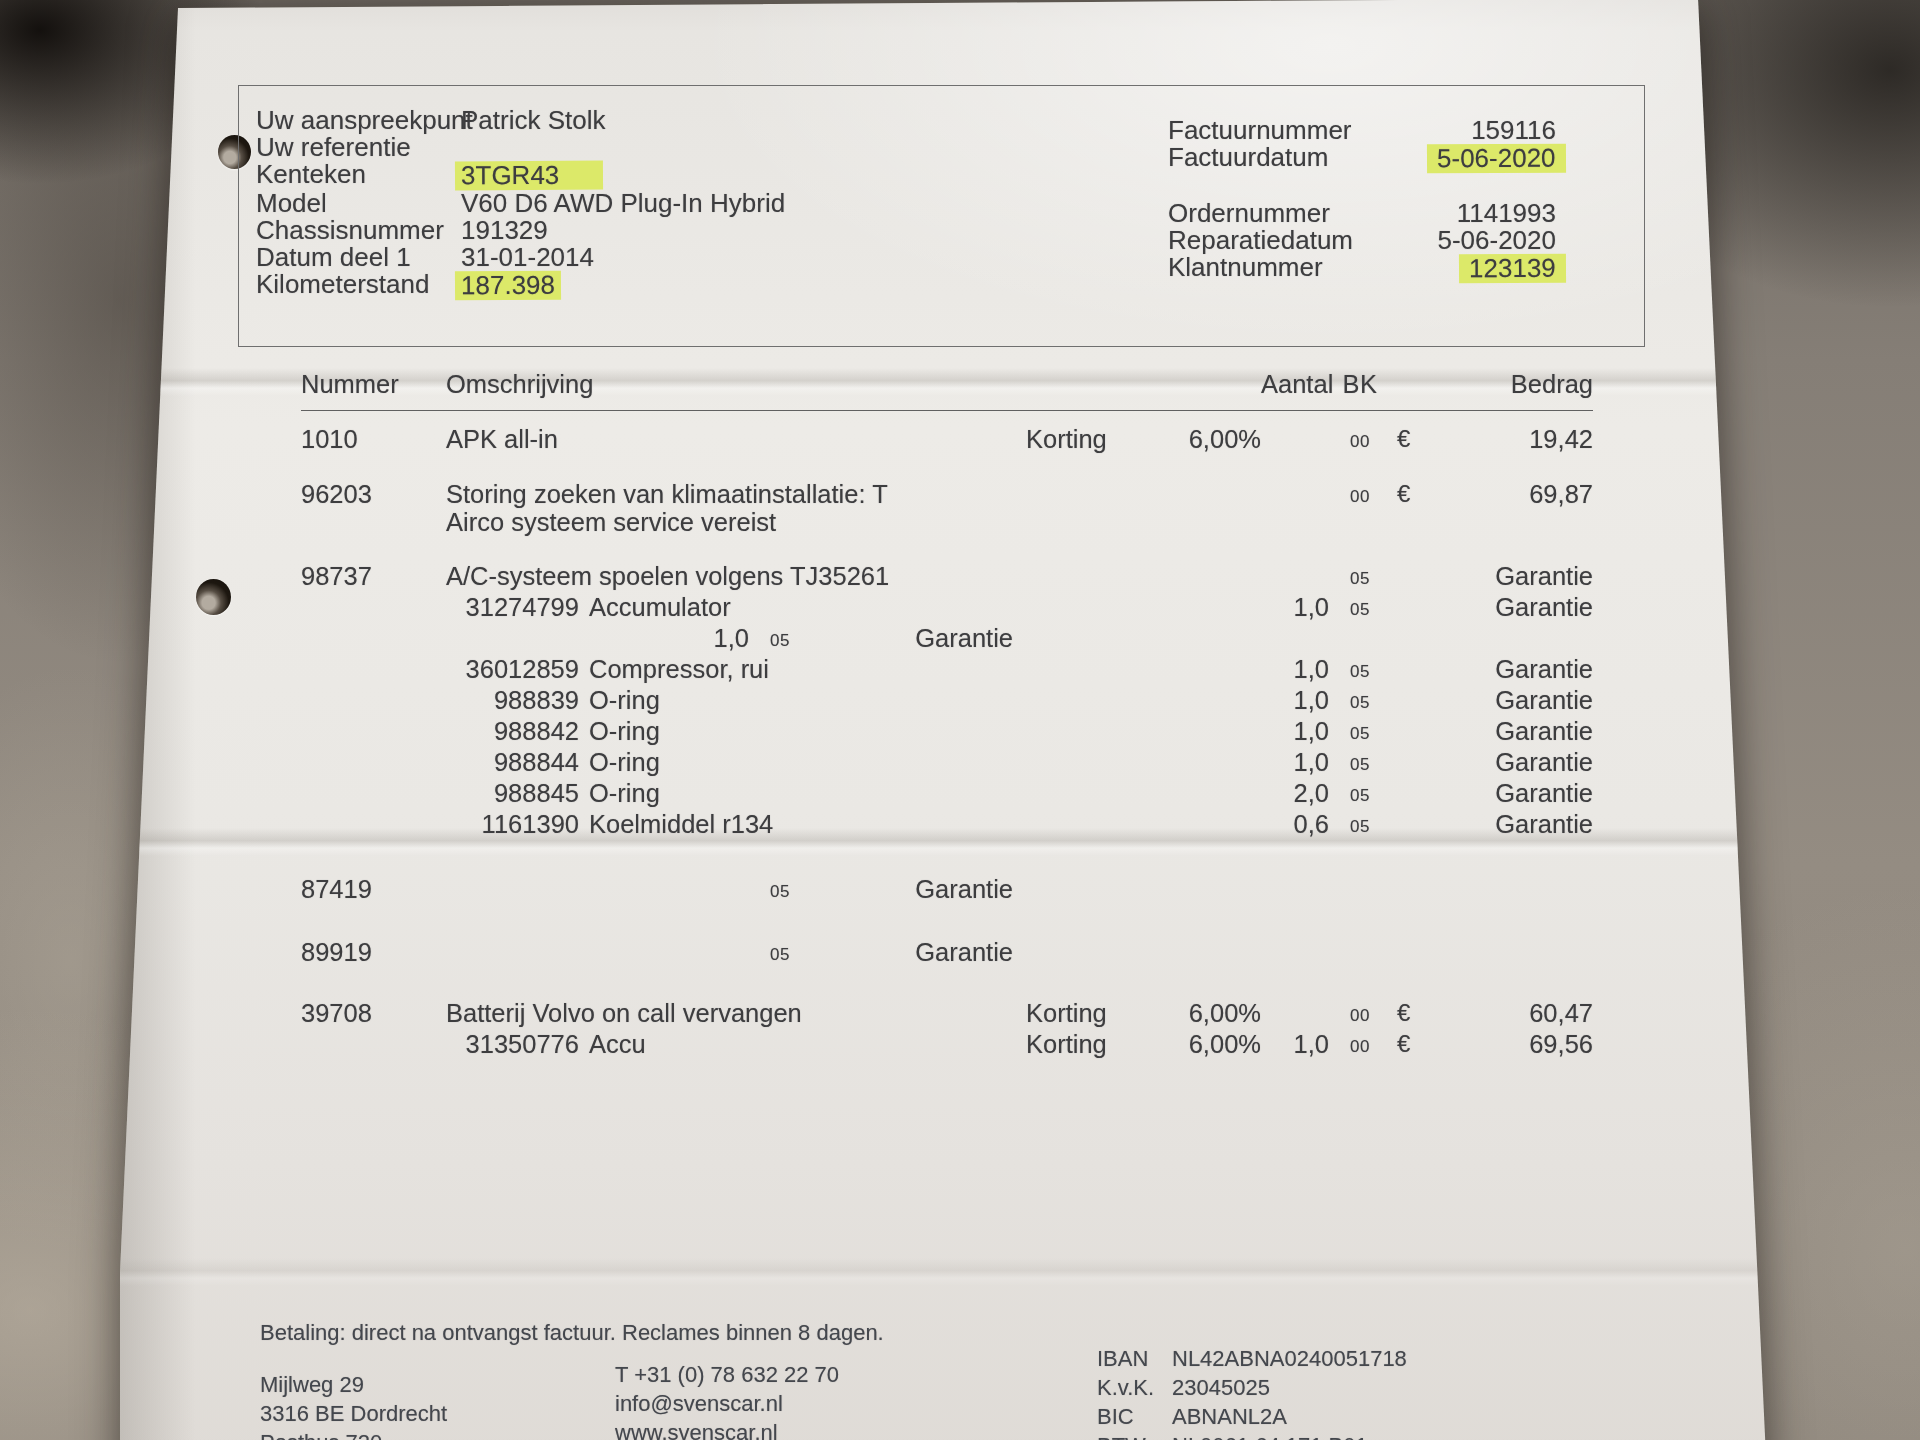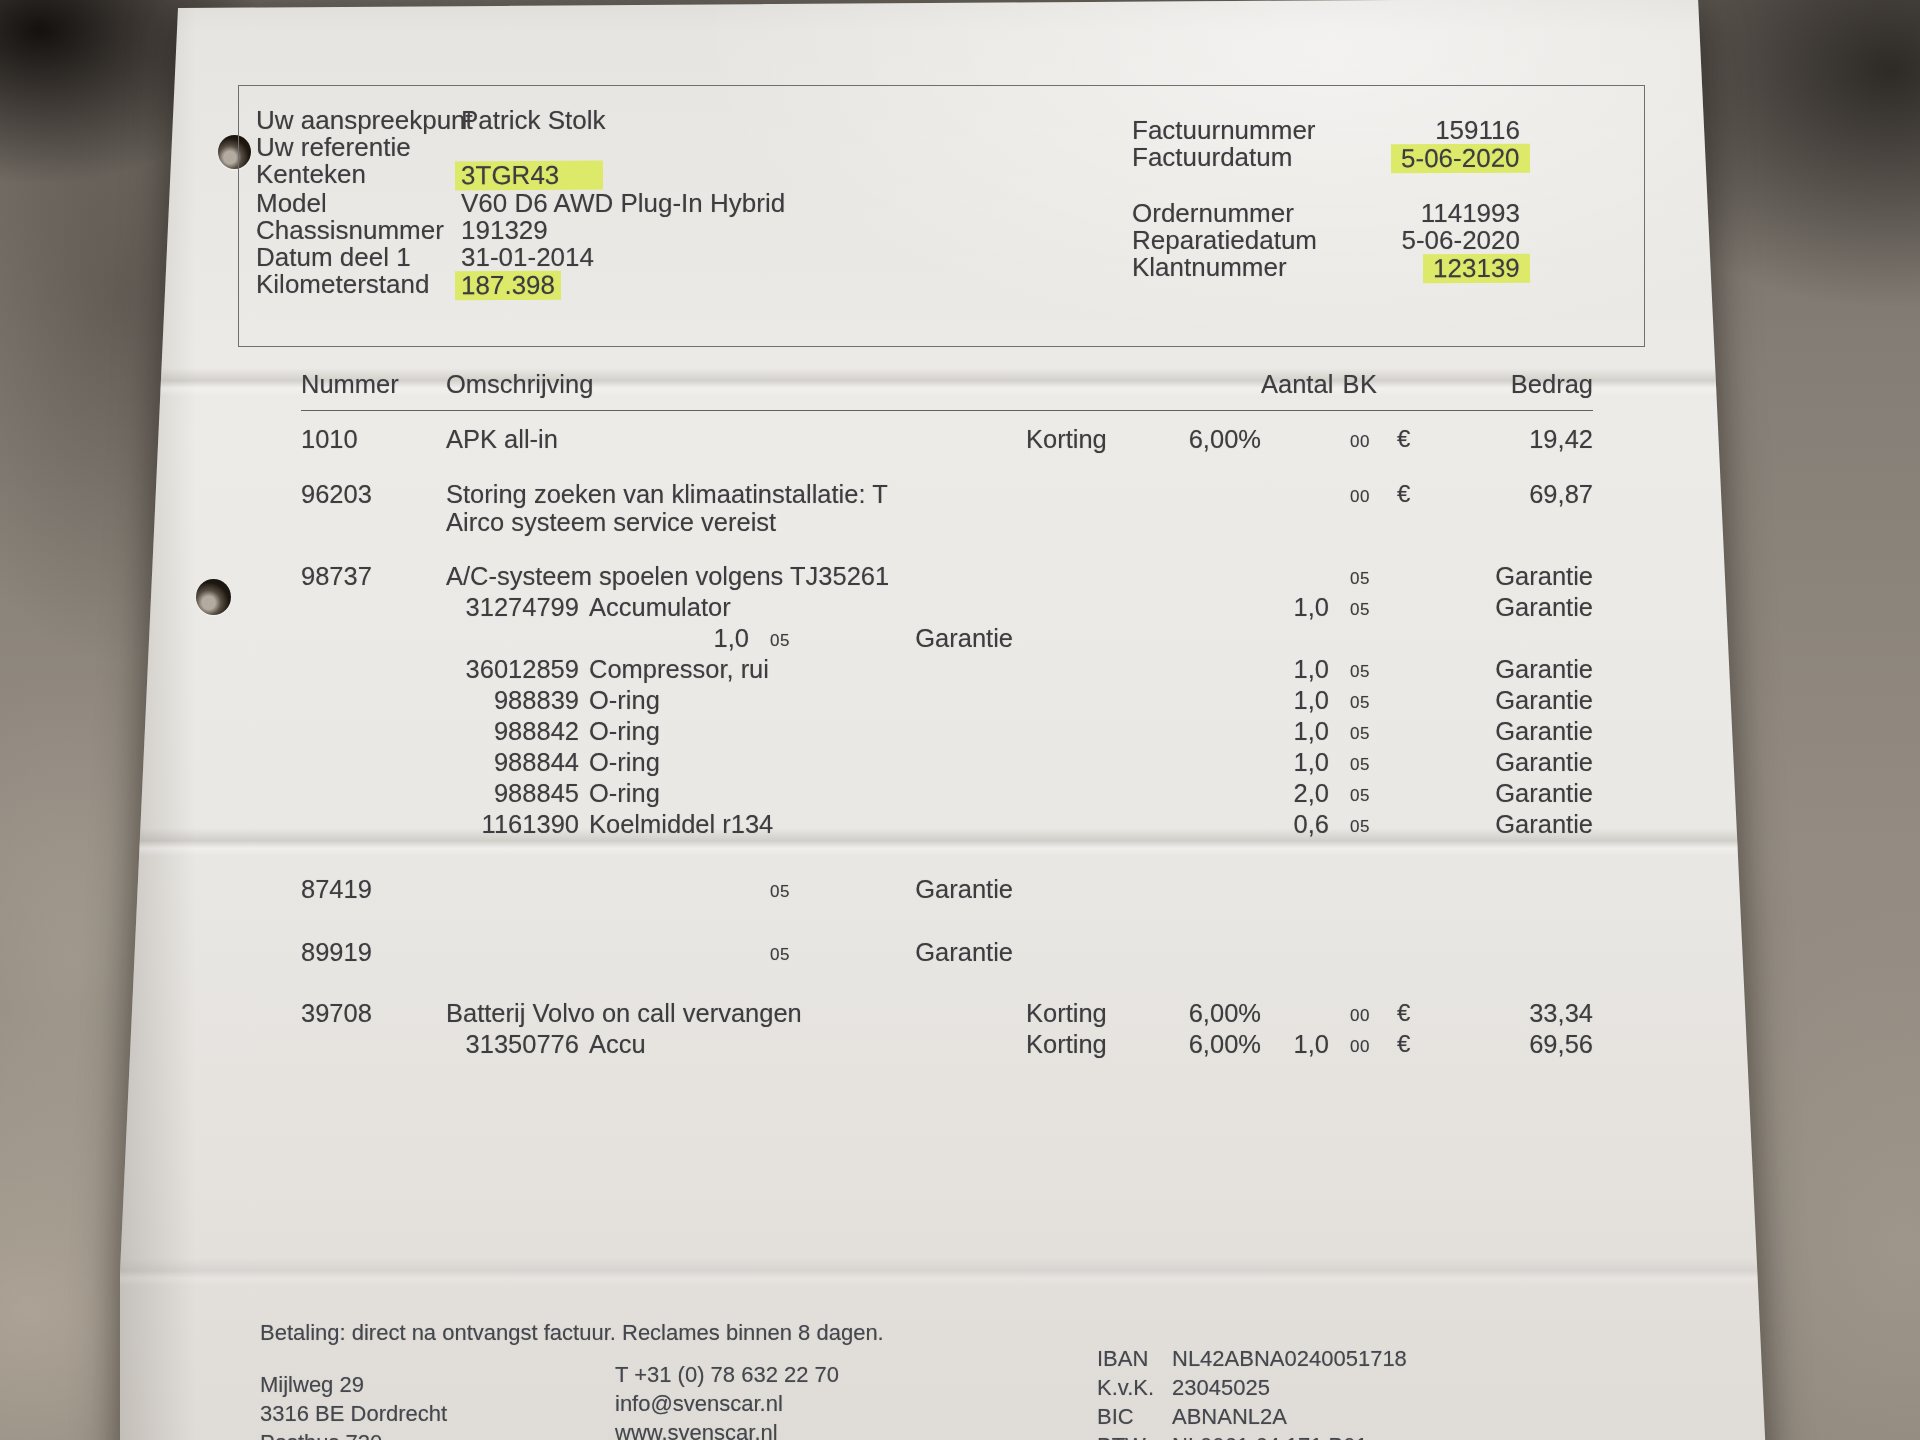--- a/index.html
+++ b/index.html
@@ -35,21 +35,21 @@
     box-shadow:0 1px 2px rgba(255,255,255,.55);}
   .hole-1{left:98px;top:165px;width:33px;height:34px;}
   .hole-2{left:76px;top:609px;width:35px;height:36px;}
 
   
   .infobox{position:absolute;left:118px;top:115px;width:1407px;height:262px;
     border:1.5px solid #6f6f6f;box-sizing:border-box;font-size:26px;line-height:27px;}
   .box-left{position:absolute;left:17px;top:21px;}
   .info-row{display:flex;white-space:nowrap;}
   .box-left .info-label{display:inline-block;width:205px;flex:none;}
-  .box-right{position:absolute;left:893px;top:31px;width:388px;}
+  .box-right{position:absolute;left:929px;top:31px;width:388px;}
   .box-right .info-row{display:flex;}
   .box-right .info-label{flex:none;}
   .box-right .info-value{margin-left:auto;text-align:right;}
   .box-right .info-row:nth-child(3){margin-top:27px;}
   .hl{background:#dce969;display:inline-block;padding:1px 6px;margin:0 -6px;transform:rotate(-0.3deg);}
   .hl-wide{padding-right:44px;margin-right:-44px;}
   .hl-pad{padding:1px 10px;margin:0 -10px;}
 
   
   .tbl{position:absolute;left:181px;top:400px;width:1292px;font-size:25.5px;line-height:28px;}
@@ -305,21 +305,21 @@
     </div>
 
     <div class="trow r13">
       <span class="c-num">39708</span>
       <span class="c-desc"><span>Batterij Volvo on call vervangen</span></span>
       <span class="c-kort">Korting</span>
       <span class="c-pct">6,00%</span>
       <span class="c-qty"></span>
       <span class="c-bk">00</span>
       <span class="c-eur">€</span>
-      <span class="c-amt">33,34</span>
+      <span class="c-amt">60,47</span>
     </div>
 
     <div class="trow">
       <span class="c-num"></span>
       <span class="c-desc"><span class="pn">31350776</span><span>Accu</span></span>
       <span class="c-kort">Korting</span>
       <span class="c-pct">6,00%</span>
       <span class="c-qty">1,0</span>
       <span class="c-bk">00</span>
       <span class="c-eur">€</span>

